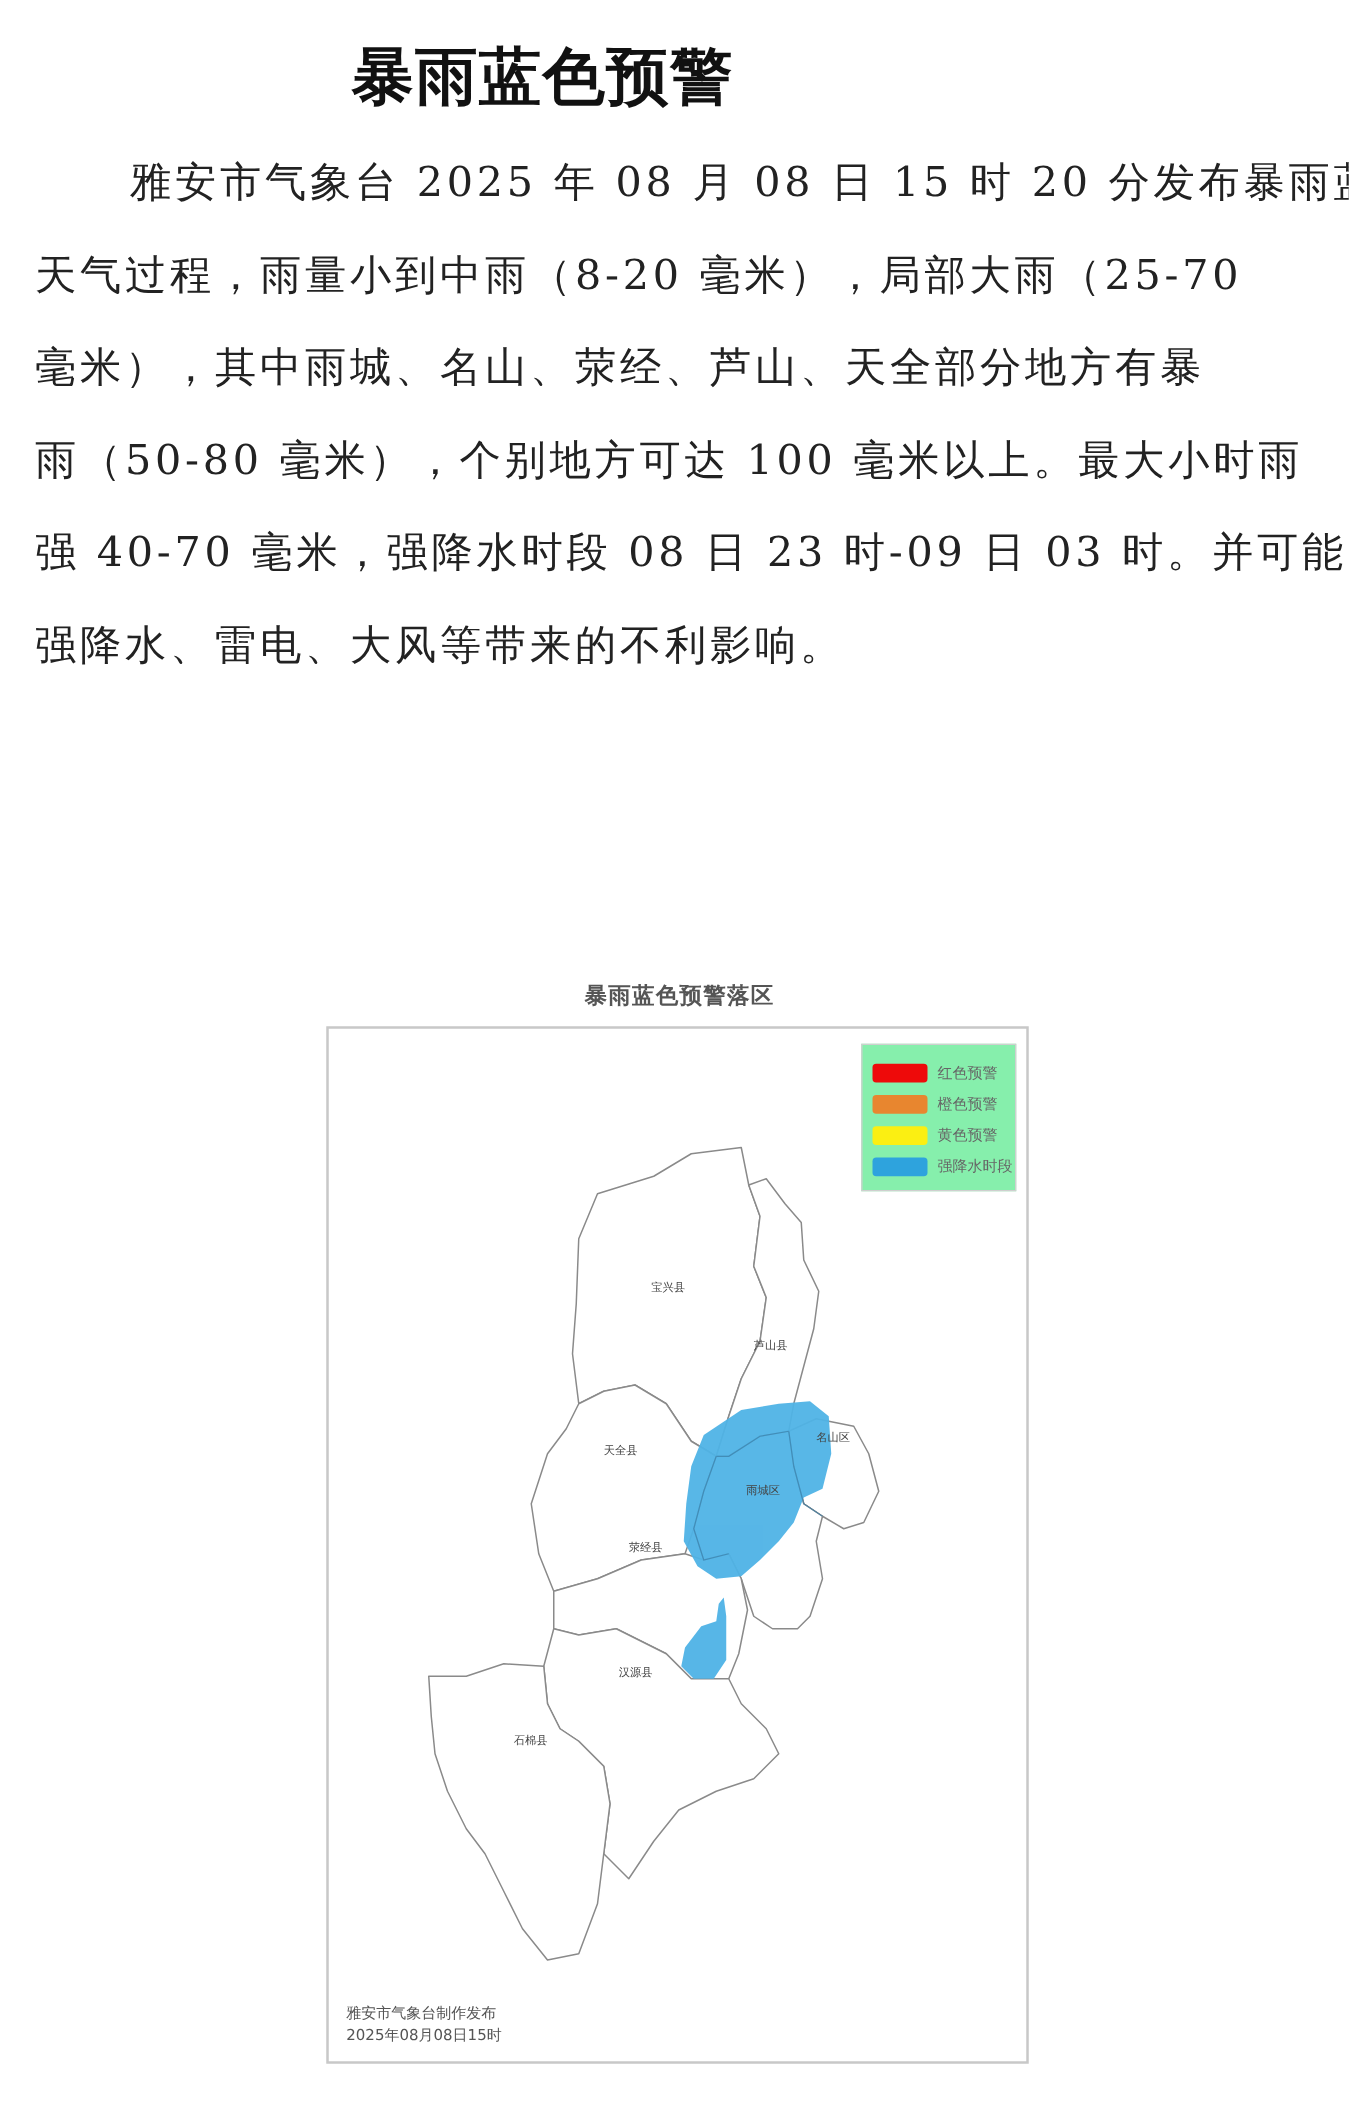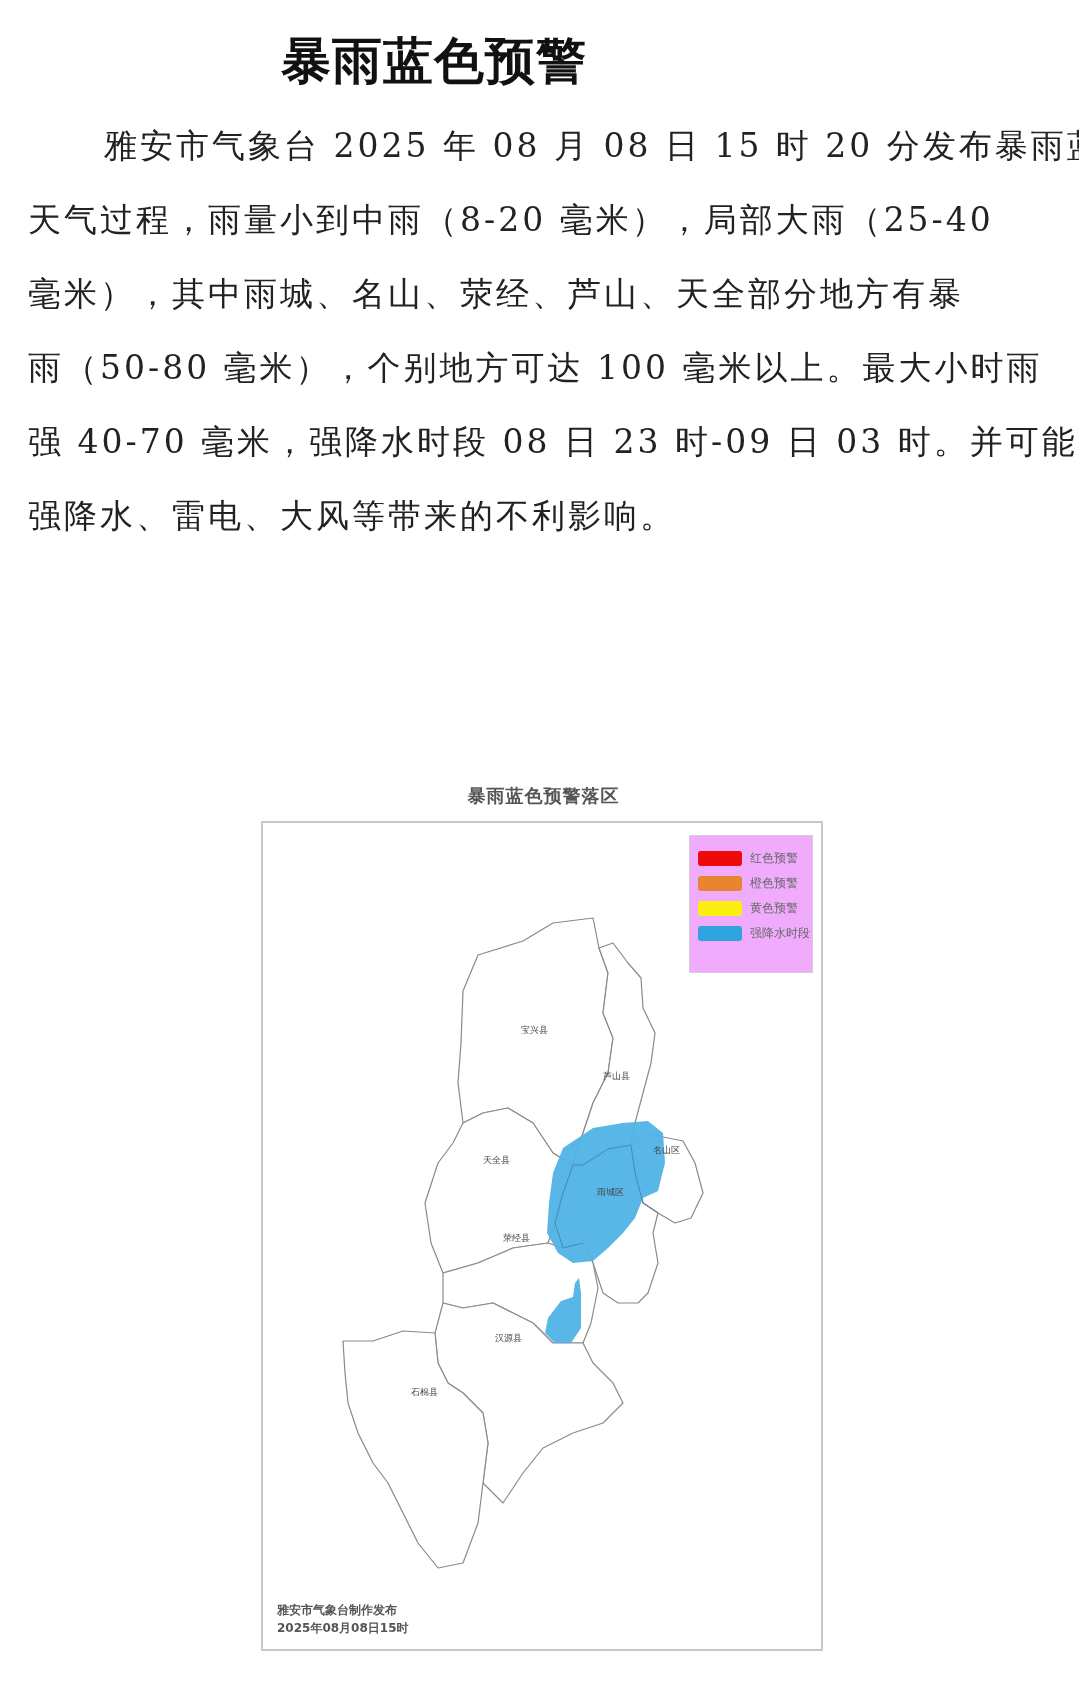--- a/index.html
+++ b/index.html
@@ -24,41 +24,41 @@
     position: absolute; top: 784px; left: 261px; width: 565px; text-align: center;
     font-family: "DejaVu Sans", "Liberation Sans", sans-serif;
     font-size: 18px; font-weight: bold; color: #555; letter-spacing: 1px;
     filter: blur(0.4px);
   }
   .map-frame {
     position: absolute; left: 261px; top: 821px; width: 562px; height: 830px;
     border: 2px solid #c8c8c8; background: #fff; box-sizing: border-box;
   }
   .legend {
-    position: absolute; right: 8px; top: 12px; width: 124px; height: 138px;
-    border: 1px solid #cfcfcf; background: #f0abfc; box-sizing: border-box; padding: 10px 0 0 8px;
+    position: absolute; right: 8px; top: 12px; width: 124px; height: 118px;
+    border: 1px solid #cfcfcf; background: #86efac; box-sizing: border-box; padding: 10px 0 0 8px;
   }
   .legend-item { display: flex; align-items: center; height: 25px; }
   .swatch { width: 44px; height: 15px; border-radius: 3px; margin-right: 8px; }
   .legend-label { font-size: 12px; color: #666; font-family: "DejaVu Sans", sans-serif; filter: blur(0.5px); }
   .map-svg { position: absolute; left: 0; top: 0; }
   .county-label { font-size: 9px; fill: #444; font-family: "DejaVu Sans", sans-serif; }
   .credit {
     position: absolute; left: 14px; bottom: 12px; font-size: 12px; color: #555; line-height: 18px;
-    font-family: "DejaVu Sans", sans-serif; font-weight: bold; filter: blur(0.5px);
+    font-family: "DejaVu Sans", sans-serif; font-weight: normal; filter: blur(0.5px);
   }
 </style>
 </head>
 <body>
 
 <div class="title">暴雨蓝色预警</div>
 
 <div class="body-text">
   <div class="line indent">雅安市气象台 2025 年 08 月 08 日 15 时 20 分发布暴雨蓝</div>
-  <div class="line">天气过程，雨量小到中雨（8-20 毫米），局部大雨（25-40</div>
+  <div class="line">天气过程，雨量小到中雨（8-20 毫米），局部大雨（25-70</div>
   <div class="line">毫米），其中雨城、名山、荥经、芦山、天全部分地方有暴</div>
   <div class="line">雨（50-80 毫米），个别地方可达 100 毫米以上。最大小时雨</div>
   <div class="line">强 40-70 毫米，强降水时段 08 日 23 时-09 日 03 时。并可能</div>
   <div class="line">强降水、雷电、大风等带来的不利影响。</div>
 </div>
 
 <div class="map-caption">暴雨蓝色预警落区</div>
 
 <div class="map-frame">
   <svg class="map-svg" width="560" height="826" viewBox="0 0 560 826">

